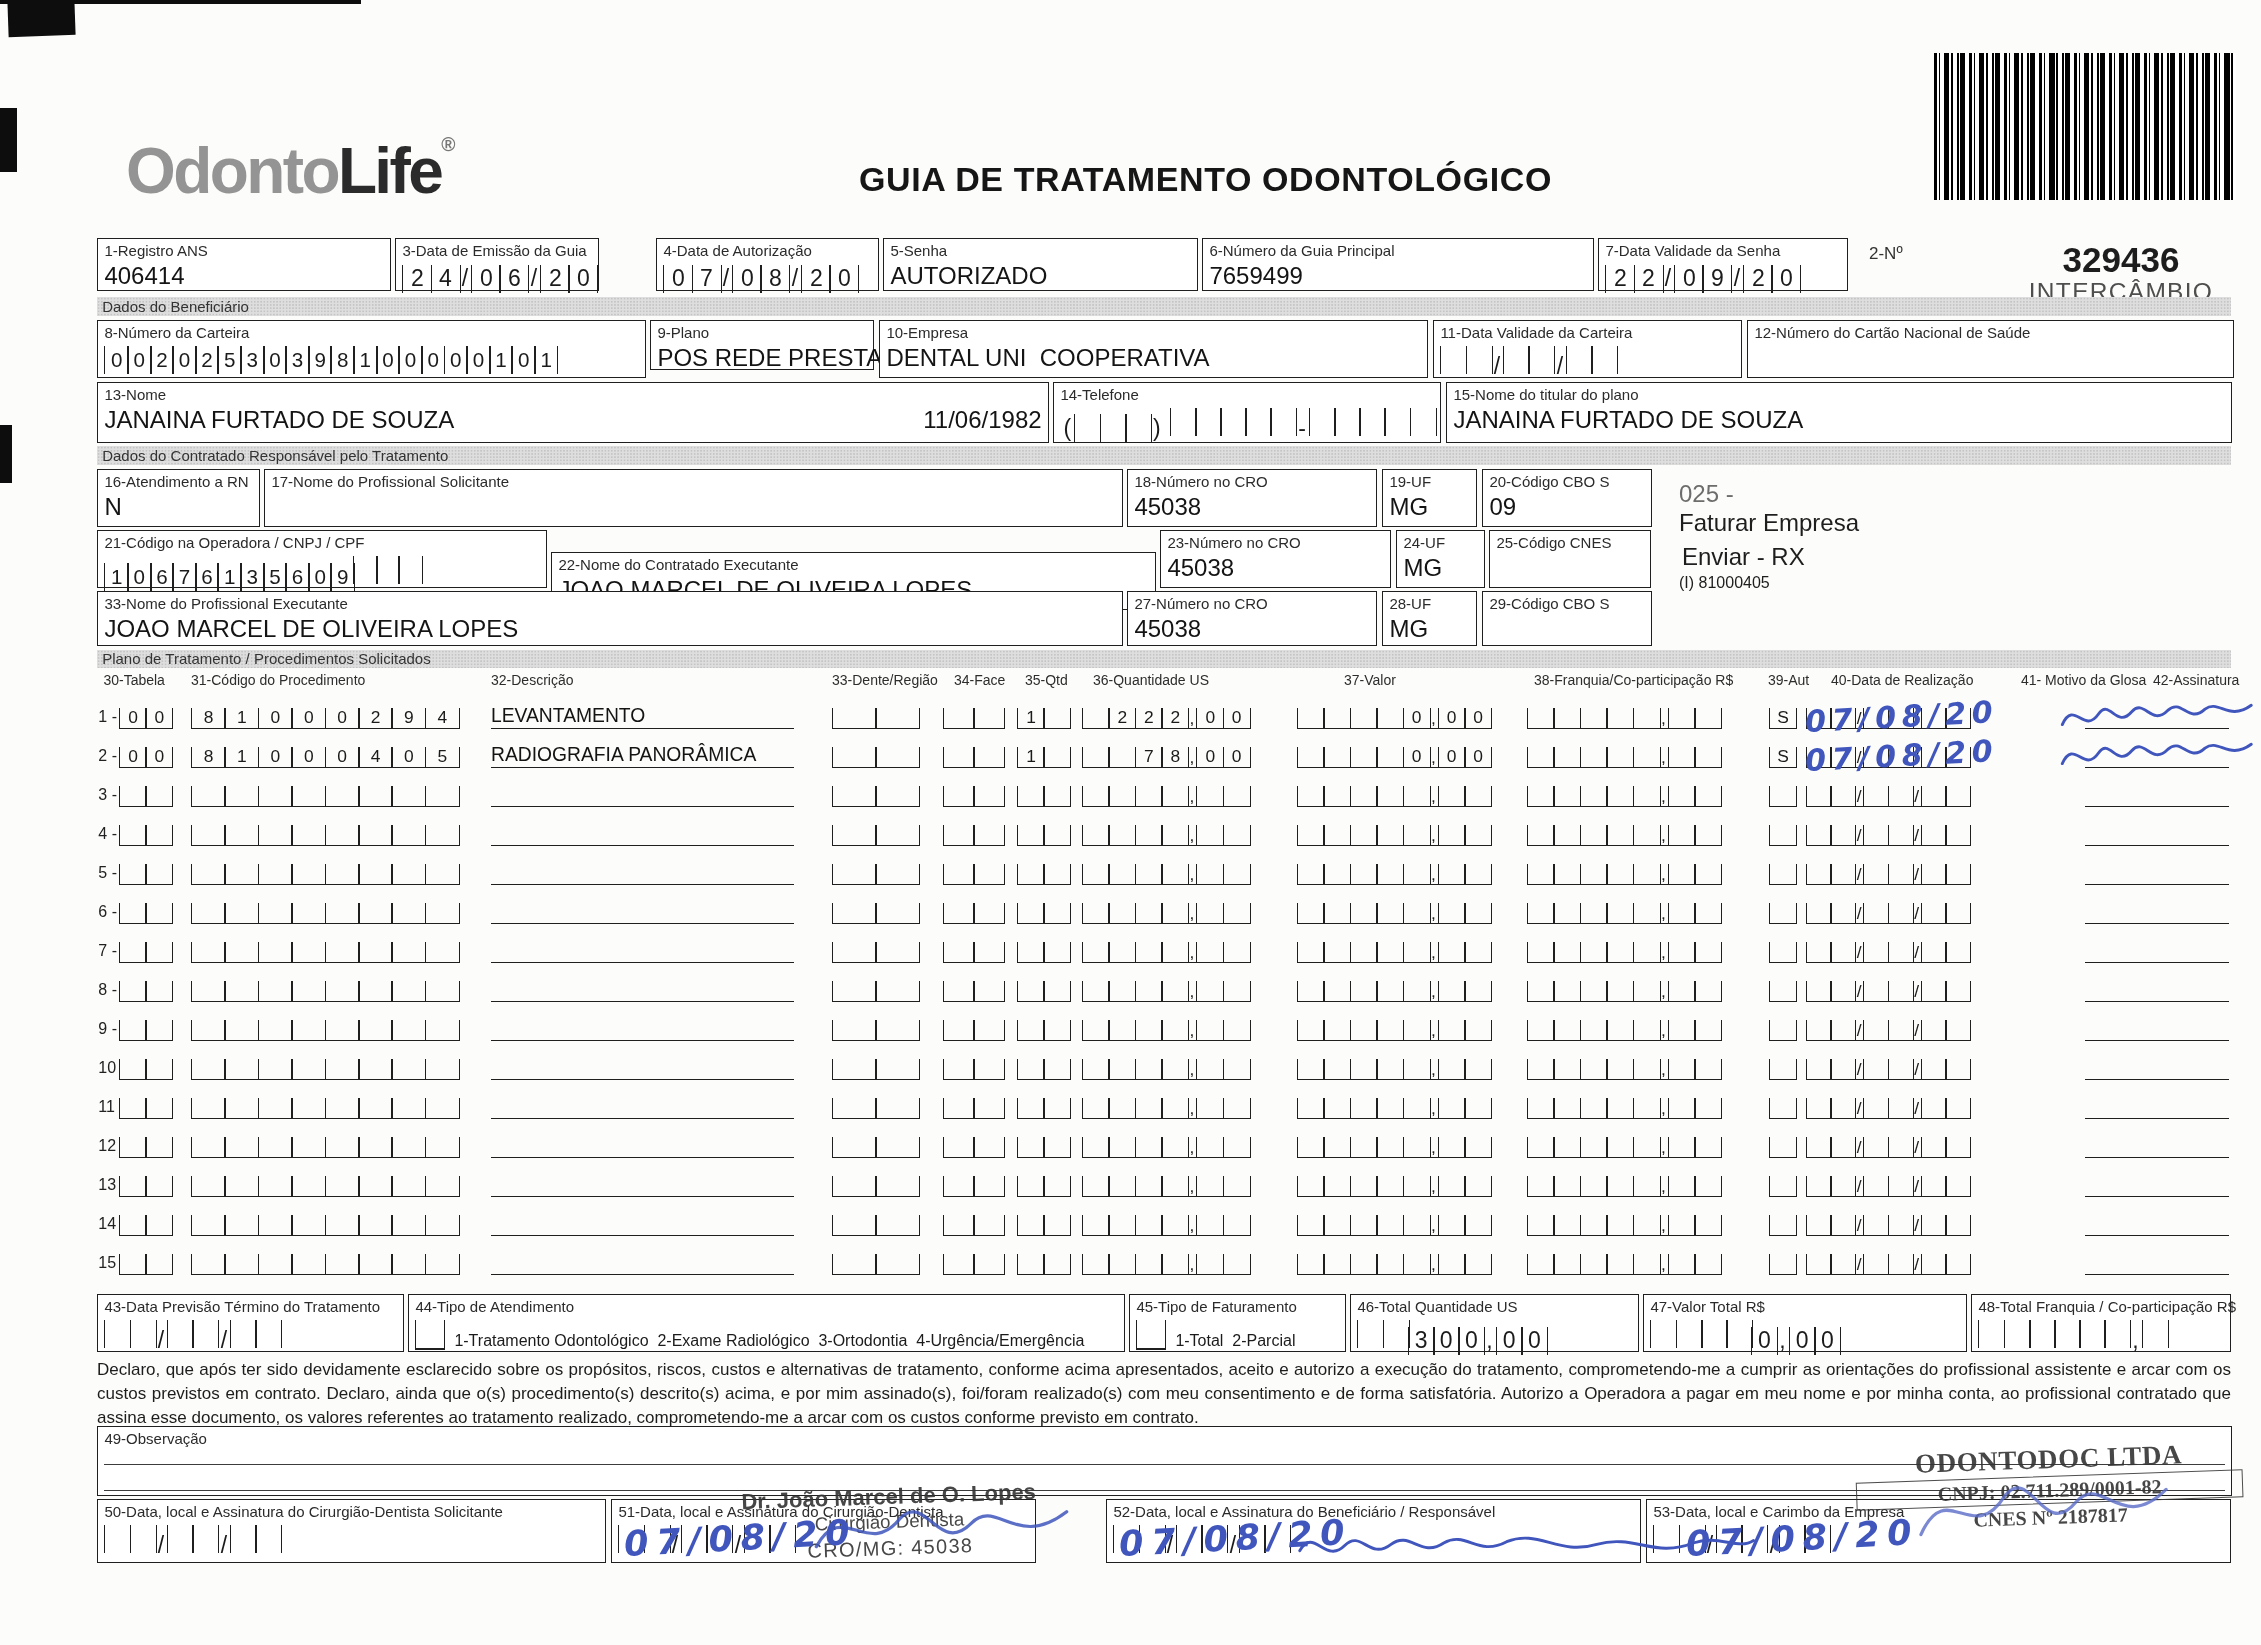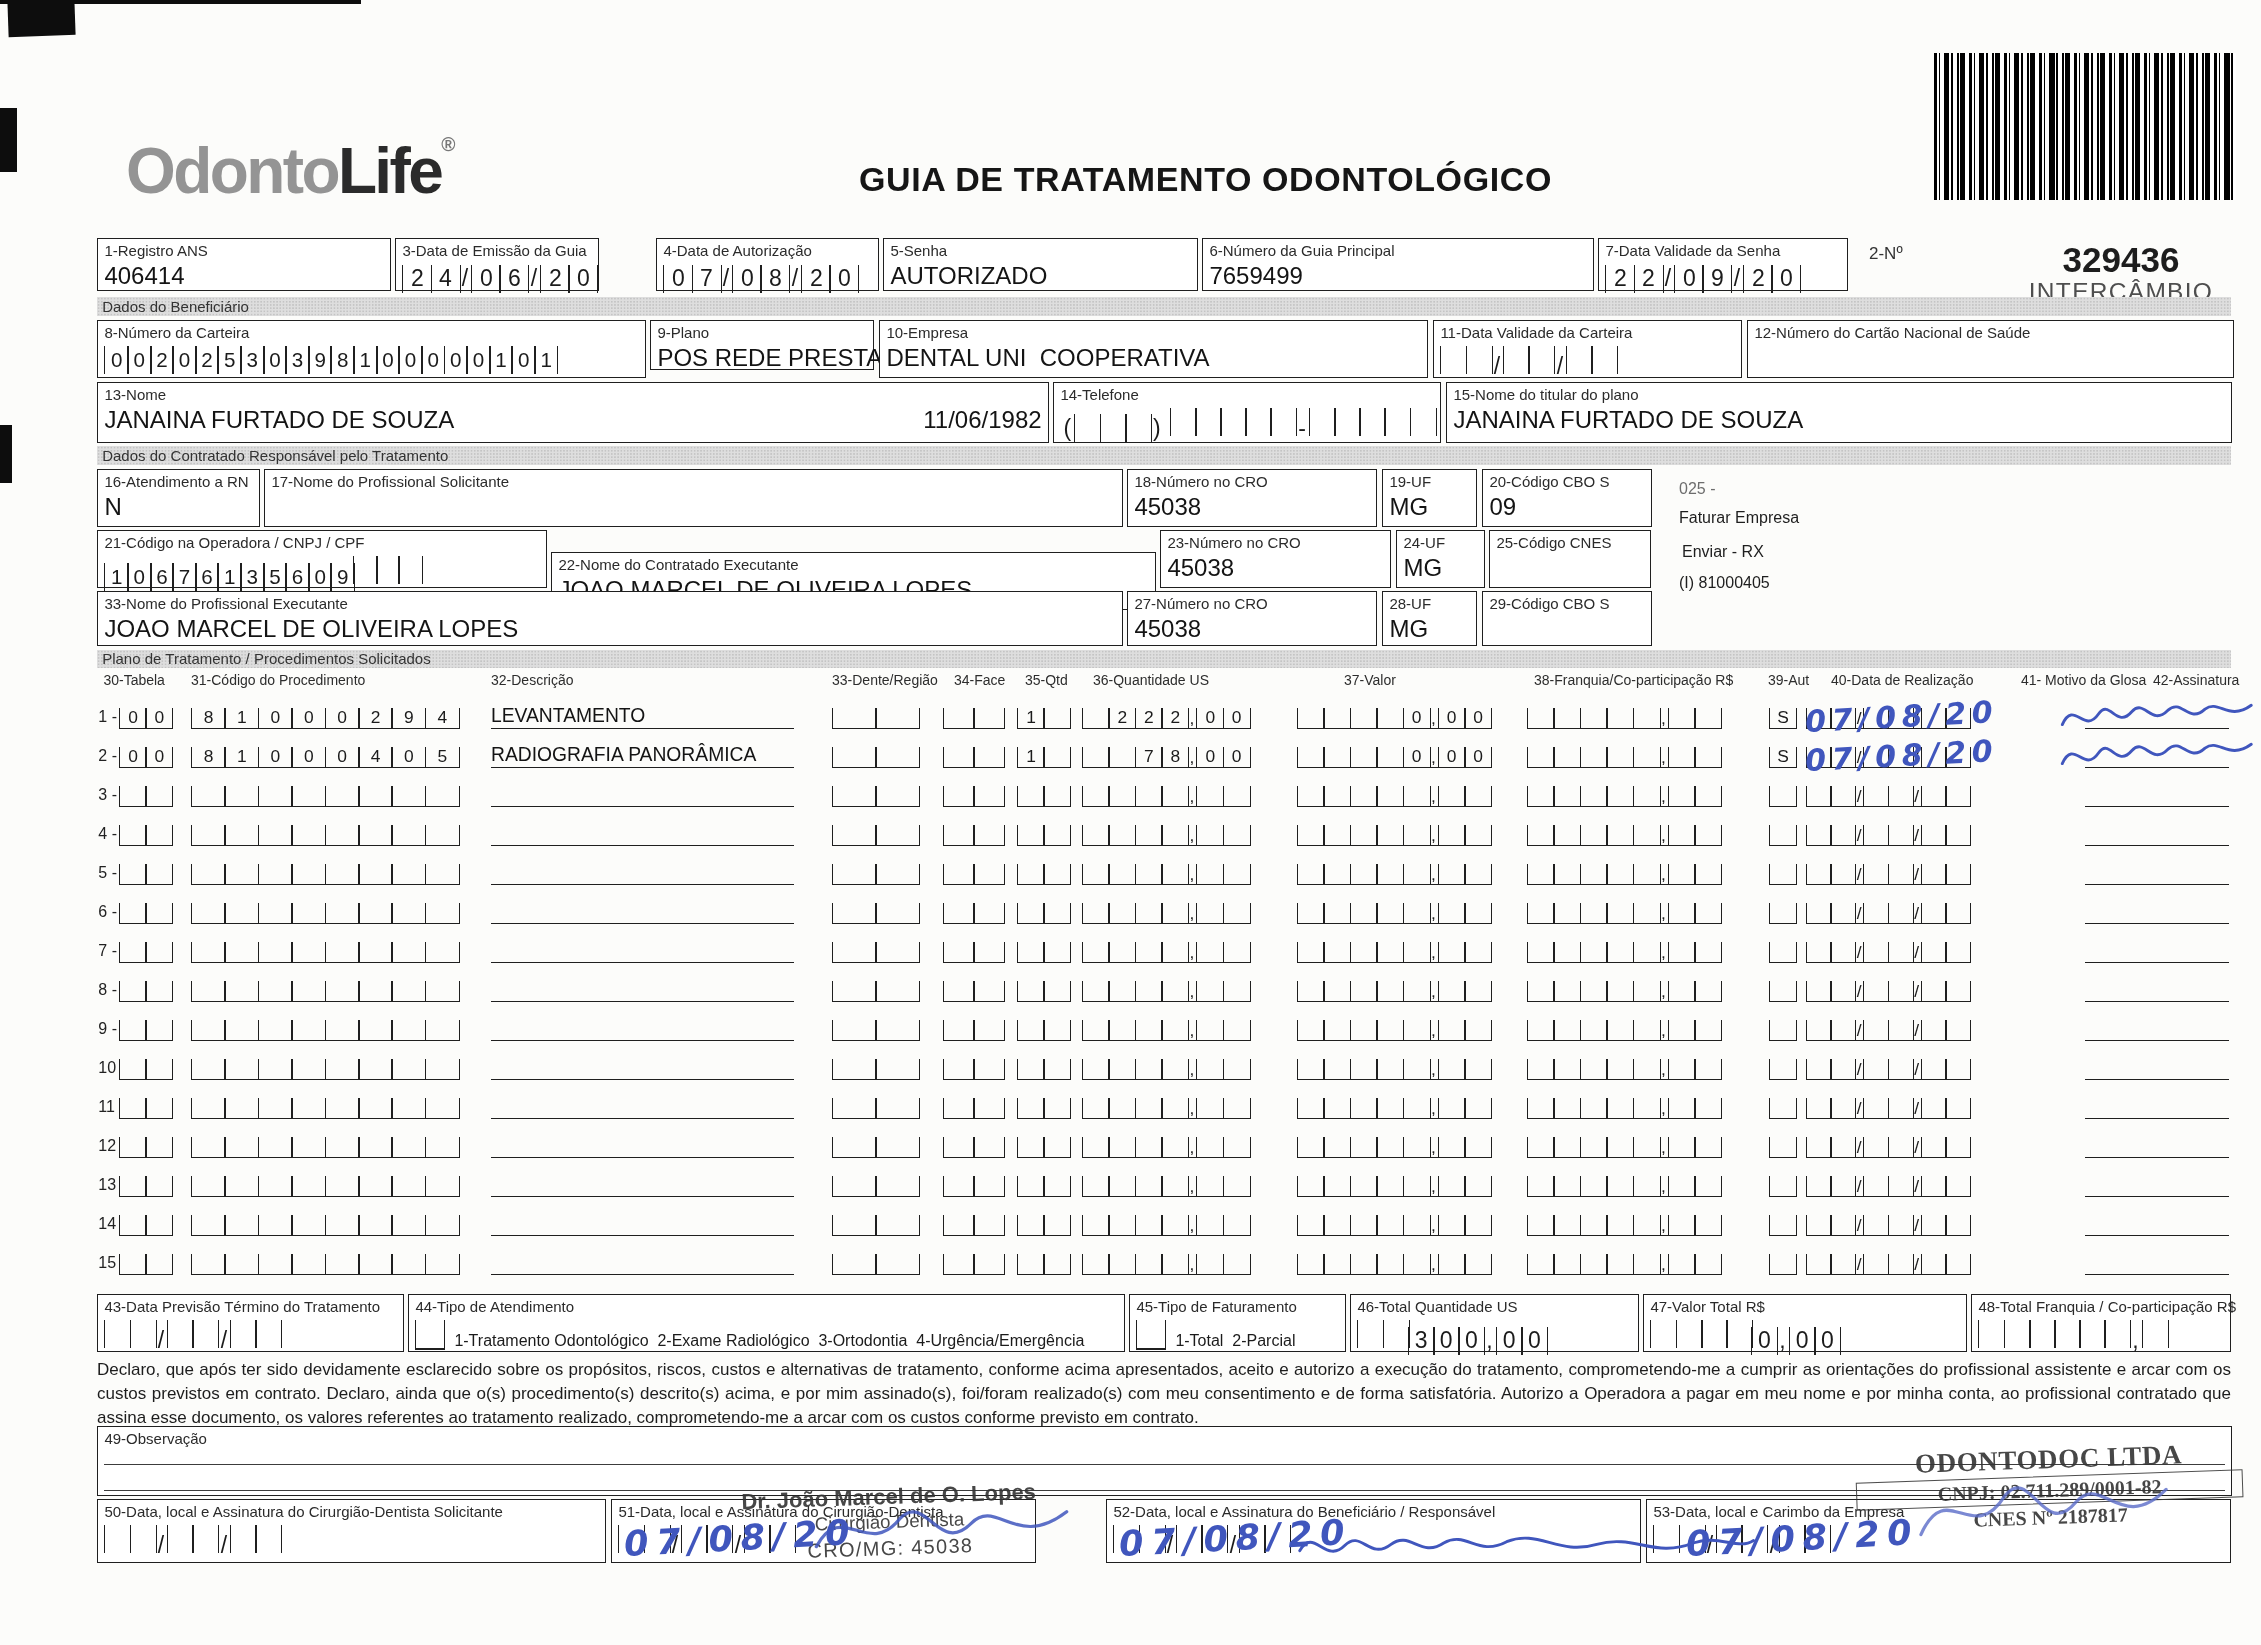--- a/index.html
+++ b/index.html
@@ -28,21 +28,21 @@
     font-size:15px;color:#333;line-height:19.3px;padding-left:5.2px;box-sizing:border-box;}
   
   .grp{display:inline-flex;align-items:flex-end;border-bottom:2.6px solid #1f1f1f;vertical-align:bottom;}
   .cell{display:inline-flex;align-items:center;justify-content:center;border-left:1.9px solid #1f1f1f;border-right:1.9px solid #1f1f1f;margin-right:-1.9px;width:30px;height:28px;font-size:23px;box-sizing:border-box;}
   .grp .cell:last-child{margin-right:0;}
   .sep{display:inline-flex;align-items:flex-end;padding:0 3.2px;font-size:23px;height:28px;line-height:28px;}
   .combwrap{margin-top:5.2px;white-space:nowrap;}
   .small-cells .cell{width:24.5px;font-size:20.6px;}
   .mid-cells .cell{width:27px;}
   
-  .note{position:absolute;font-size:16px;color:#1e1e1e;}
+  .note{position:absolute;font-size:24px;color:#1e1e1e;}
   .note.gray{color:#6d6d6d;}
   .note.small{font-size:16px;}
   
   #thead{position:absolute;left:97px;top:672px;width:2146px;height:19.3px;font-size:14px;color:#2d2d2d;}
   #thead span{position:absolute;white-space:nowrap;}
   #tbl{position:absolute;left:97px;top:695px;width:2153px;}
   .trow{position:relative;height:39px;}
   .trow .grp{position:absolute;bottom:5.2px;border-bottom-width:1.9px;}
   .trow .cell{width:28px;height:20px;font-size:17.4px;border-left-width:1.6px;border-right-width:1.6px;margin-right:-1.6px;}
   .trow .sep{height:20px;line-height:20px;font-size:17.4px;padding:0 1.9px;}

